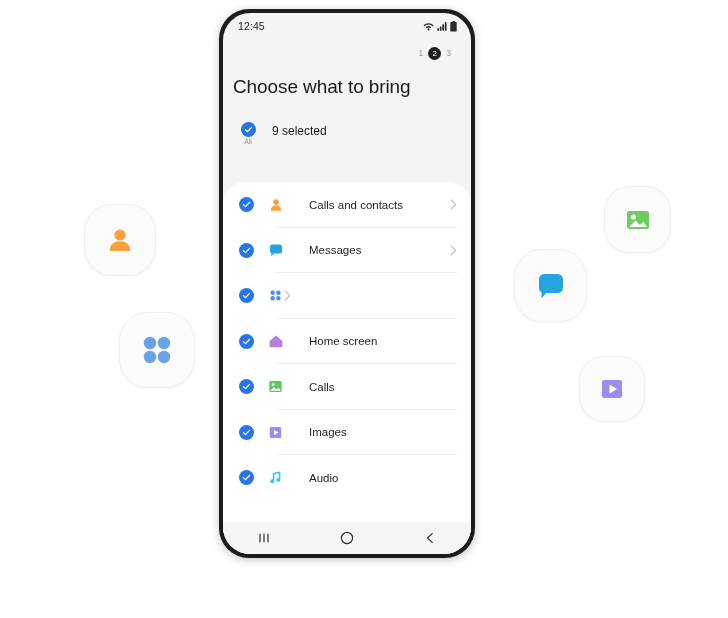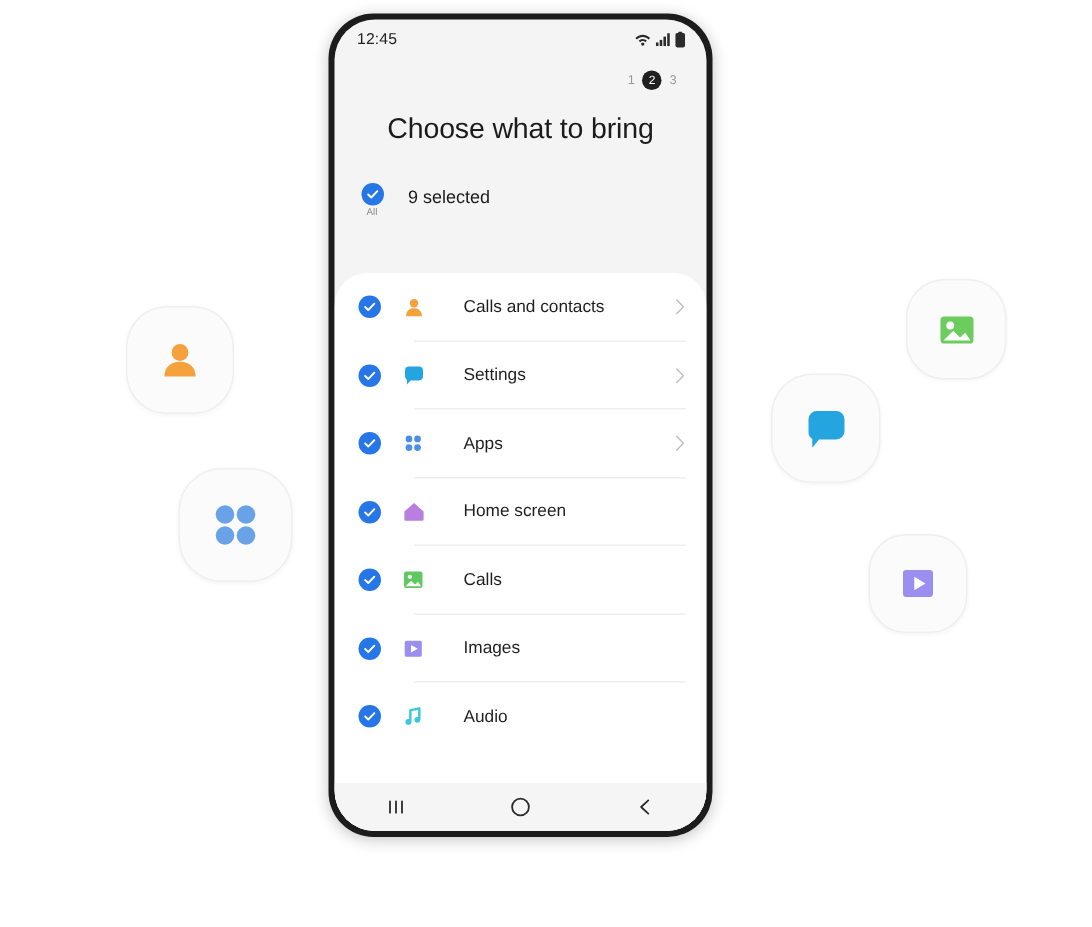--- a/index.html
+++ b/index.html
@@ -96,21 +96,20 @@
     background: #202020;
     color: #ffffff;
     display: flex;
     align-items: center;
     justify-content: center;
     font-size: 8px;
   }
 
   
   .title {
-    text-align: center;
     font-size: 19px;
     color: #1b1b1b;
     padding: 16px 10px 0 10px;
     letter-spacing: -0.1px;
   }
 
   
   .select-all {
     display: flex;
     align-items: flex-start;
@@ -333,21 +332,21 @@
         <div class="cbx">
           <svg width="9" height="9" viewBox="0 0 10 10">
               <path d="M1.6 5.2 L3.9 7.4 L8.4 2.7" stroke="#ffffff" stroke-width="1.4" fill="none" stroke-linecap="round" stroke-linejoin="round"></path>
             </svg>
         </div>
         <div class="row-icon">
           <svg width="16" height="16" viewBox="0 0 20 20">
               <path d="M2.5 6.4 a3.4 3.4 0 0 1 3.4 -3.4 h8.2 a3.4 3.4 0 0 1 3.4 3.4 v4.7 a3.4 3.4 0 0 1 -3.4 3.4 h-7 l-2.9 3.4 v-3.7 a3.4 3.4 0 0 1 -1.7 -3.1 z" fill="#24a5e0"></path>
             </svg>
         </div>
-        <div class="row-label">Settings</div>
+        <div class="row-label">Messages</div>
         <div class="chev">
           <svg width="7" height="11" viewBox="0 0 7 11">
               <path d="M1.2 1 L5.6 5.5 L1.2 10" stroke="#c2c2c2" stroke-width="1.1" fill="none" stroke-linecap="round" stroke-linejoin="round"></path>
             </svg>
         </div>
         <div class="divider"></div>
       </div>
 
       <div class="row">
         <div class="cbx">
@@ -356,21 +355,20 @@
             </svg>
         </div>
         <div class="row-icon">
           <svg width="15" height="15" viewBox="0 0 20 20">
               <circle cx="6.2" cy="6.2" r="3" fill="#4a90e8"></circle>
               <circle cx="13.8" cy="6.2" r="3" fill="#4a90e8"></circle>
               <circle cx="6.2" cy="13.8" r="3" fill="#4a90e8"></circle>
               <circle cx="13.8" cy="13.8" r="3" fill="#4a90e8"></circle>
             </svg>
         </div>
-        <div class="row-label">Apps</div>
         <div class="chev">
           <svg width="7" height="11" viewBox="0 0 7 11">
               <path d="M1.2 1 L5.6 5.5 L1.2 10" stroke="#c2c2c2" stroke-width="1.1" fill="none" stroke-linecap="round" stroke-linejoin="round"></path>
             </svg>
         </div>
         <div class="divider"></div>
       </div>
 
 
       <div class="row">

